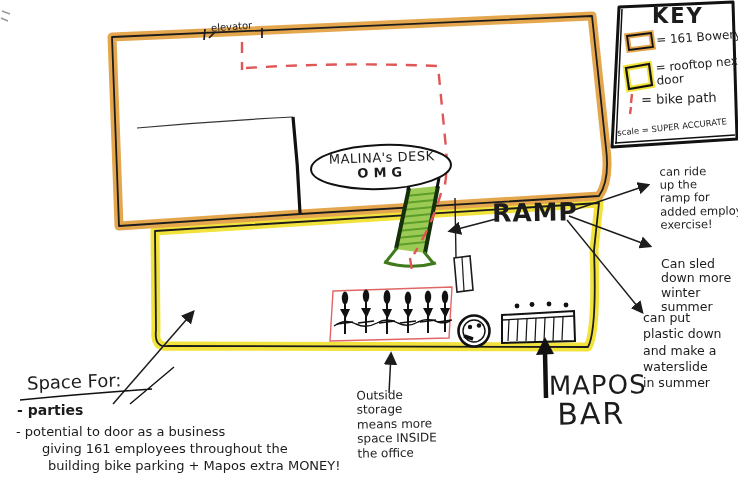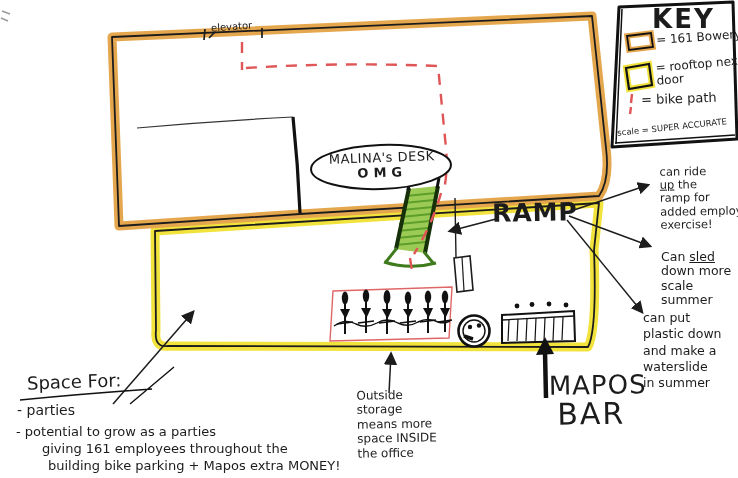--- a/index.html
+++ b/index.html
@@ -1,21 +1,21 @@
 <!DOCTYPE html>
 <html><head>
 <meta charset="utf-8">
 <style>
   html,body{margin:0;padding:0;background:#fff;}
   #stage{position:relative;width:738px;height:478px;background:#fff;overflow:hidden;
          font-family:"DejaVu Sans",sans-serif;color:#1c1c1c;}
   #stage svg{position:absolute;left:0;top:0;}
   .txt{position:absolute;color:#1c1c1c;}
   .pre{white-space:pre-line;}
-  .u{text-decoration:underline;}
+  .u{}
   .nowrap{white-space:nowrap;}
   .desk-line{font-size:13px;letter-spacing:.5px;}
   .desk-sub{font-size:13px;letter-spacing:5px;font-weight:bold;}
   .indent{margin-left:26px;}
   .indent2{margin-left:32px;}
 </style>
 </head>
 <body>
 
 <div id="stage">
@@ -147,24 +147,24 @@
   <div class="txt" style="left:492px;top:198px;font-size:25px;font-weight:bold;letter-spacing:1px;transform:rotate(-1deg);">RAMP</div>
 
   <div class="txt" style="left:660px;top:165px;font-size:11.5px;line-height:1.15;transform:rotate(-1deg);">
     <div class="nowrap">can ride</div>
     <div class="nowrap"><span class="u">up</span> <span>the</span></div>
     <div class="nowrap">ramp for</div>
     <div class="nowrap">added employee</div>
     <div class="nowrap">exercise!</div>
   </div>
 
-  <div class="txt" style="left:661px;top:250px;font-size:12.5px;line-height:1.15;">
+  <div class="txt" style="left:661px;top:257px;font-size:12.5px;line-height:1.15;">
     <div class="nowrap"><span>Can</span> <span class="u">sled</span></div>
     <div class="nowrap">down more</div>
-    <div class="nowrap">scale</div>
+    <div class="nowrap">winter</div>
     <div class="nowrap">summer</div>
   </div>
 
   <div class="txt pre" style="left:643px;top:310px;font-size:12.5px;line-height:1.3;">can put
 plastic down
 and make a
 waterslide
 in summer</div>
 
   <div class="txt pre" style="left:357px;top:388px;font-size:12px;line-height:1.2;transform:rotate(-1deg);">Outside
@@ -172,26 +172,26 @@
 means more
 space INSIDE
 the office</div>
 
   <div class="txt" style="left:549px;top:370px;transform:rotate(-1deg);">
     <div style="font-size:26px;letter-spacing:1px;">MAPOS</div>
     <div style="font-size:30px;margin-left:8px;margin-top:-4px;letter-spacing:2px;">BAR</div>
   </div>
 
   <div class="txt" style="left:27px;top:371px;font-size:18px;transform:rotate(-2deg);">Space For:</div>
-  <div class="txt" style="left:17px;top:402px;font-size:14px;">- parties</div>
+  <div class="txt" style="left:17px;top:402px;font-size:14px;font-weight:bold;">- parties</div>
   <div class="txt" style="left:16px;top:423px;font-size:13px;line-height:1.32;">
-    <div>- potential to grow as a parties</div>
+    <div>- potential to door as a business</div>
     <div class="indent">giving 161 employees throughout the</div>
     <div class="indent2">building bike parking + Mapos extra MONEY!</div>
   </div>
 
-  <div class="txt" style="left:652px;top:4px;font-size:26px;font-weight:bold;letter-spacing:2px;">KEY</div>
+  <div class="txt" style="left:652px;top:4px;font-size:21px;font-weight:bold;letter-spacing:2px;">KEY</div>
   <div class="txt nowrap" style="left:656px;top:30px;font-size:12px;transform:rotate(-4deg);">= 161 Bowery</div>
   <div class="txt" style="left:656px;top:58px;width:88px;font-size:12px;line-height:1.1;transform:rotate(-5deg);">= rooftop next door</div>
   <div class="txt nowrap" style="left:641px;top:91px;font-size:13px;transform:rotate(-2deg);">= bike path</div>
   <div class="txt nowrap" style="left:617px;top:122px;font-size:8.5px;transform:rotate(-6deg);">scale = SUPER ACCURATE</div>
 
 </div>
 
 </body></html>

